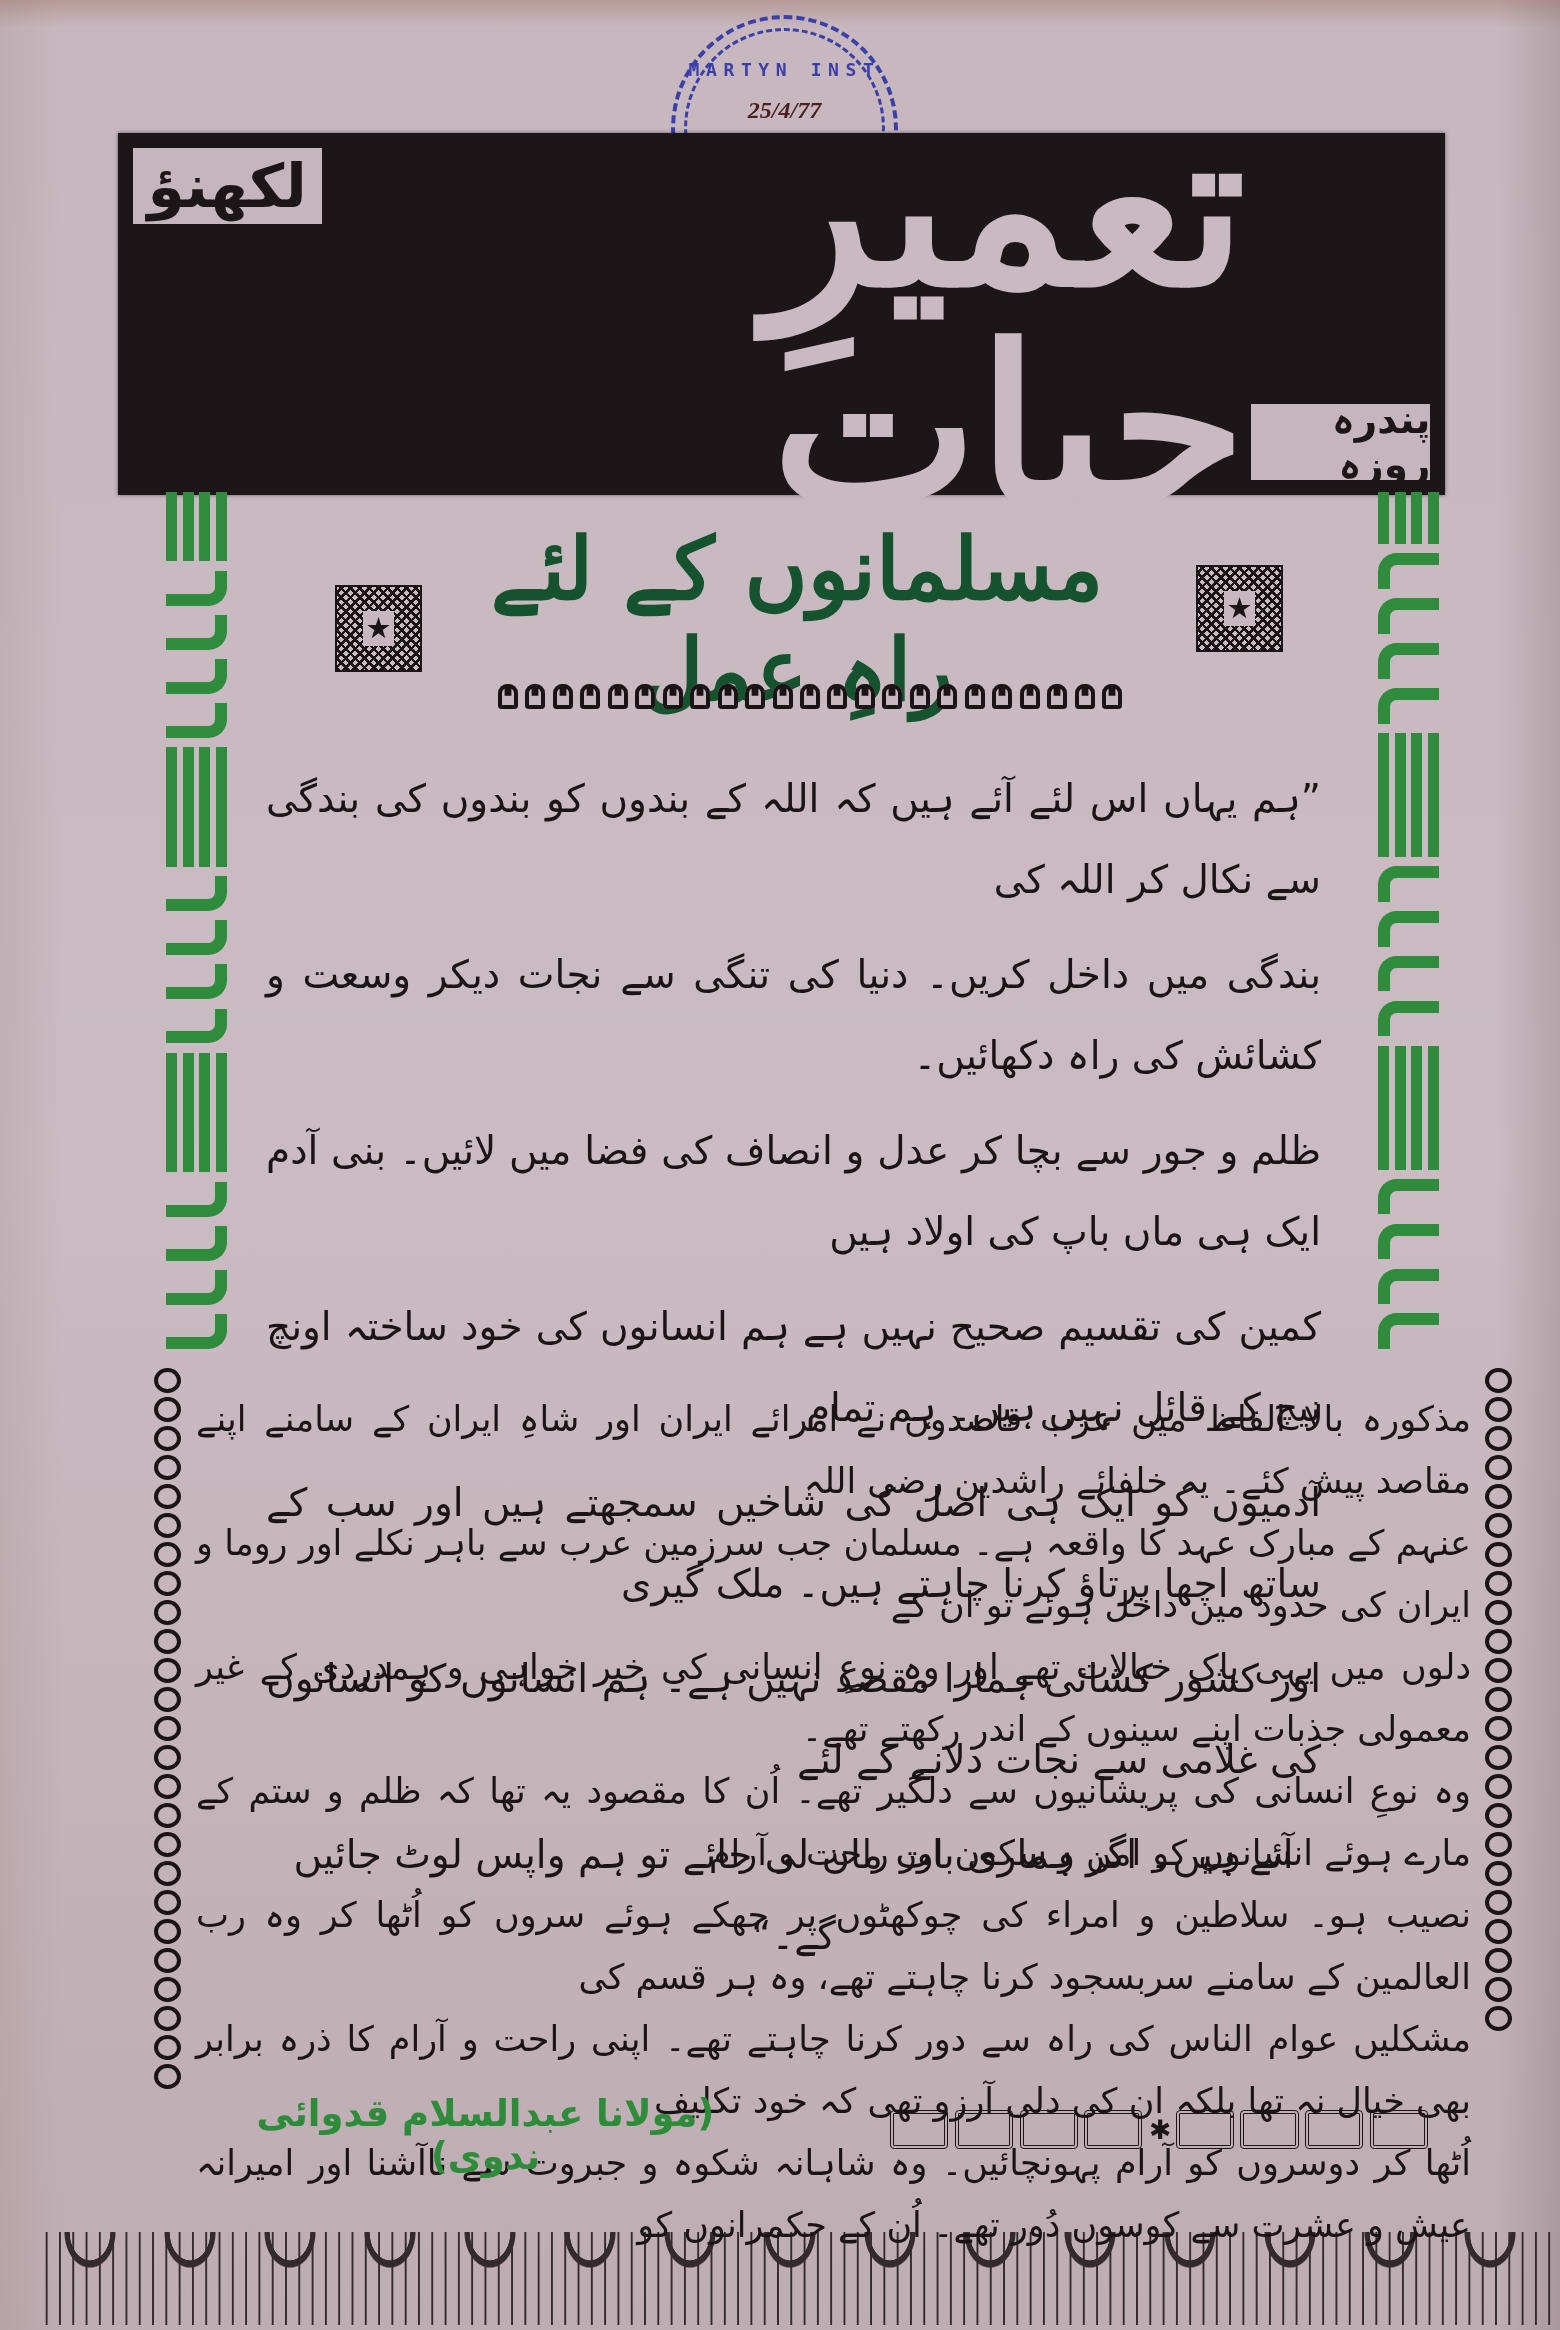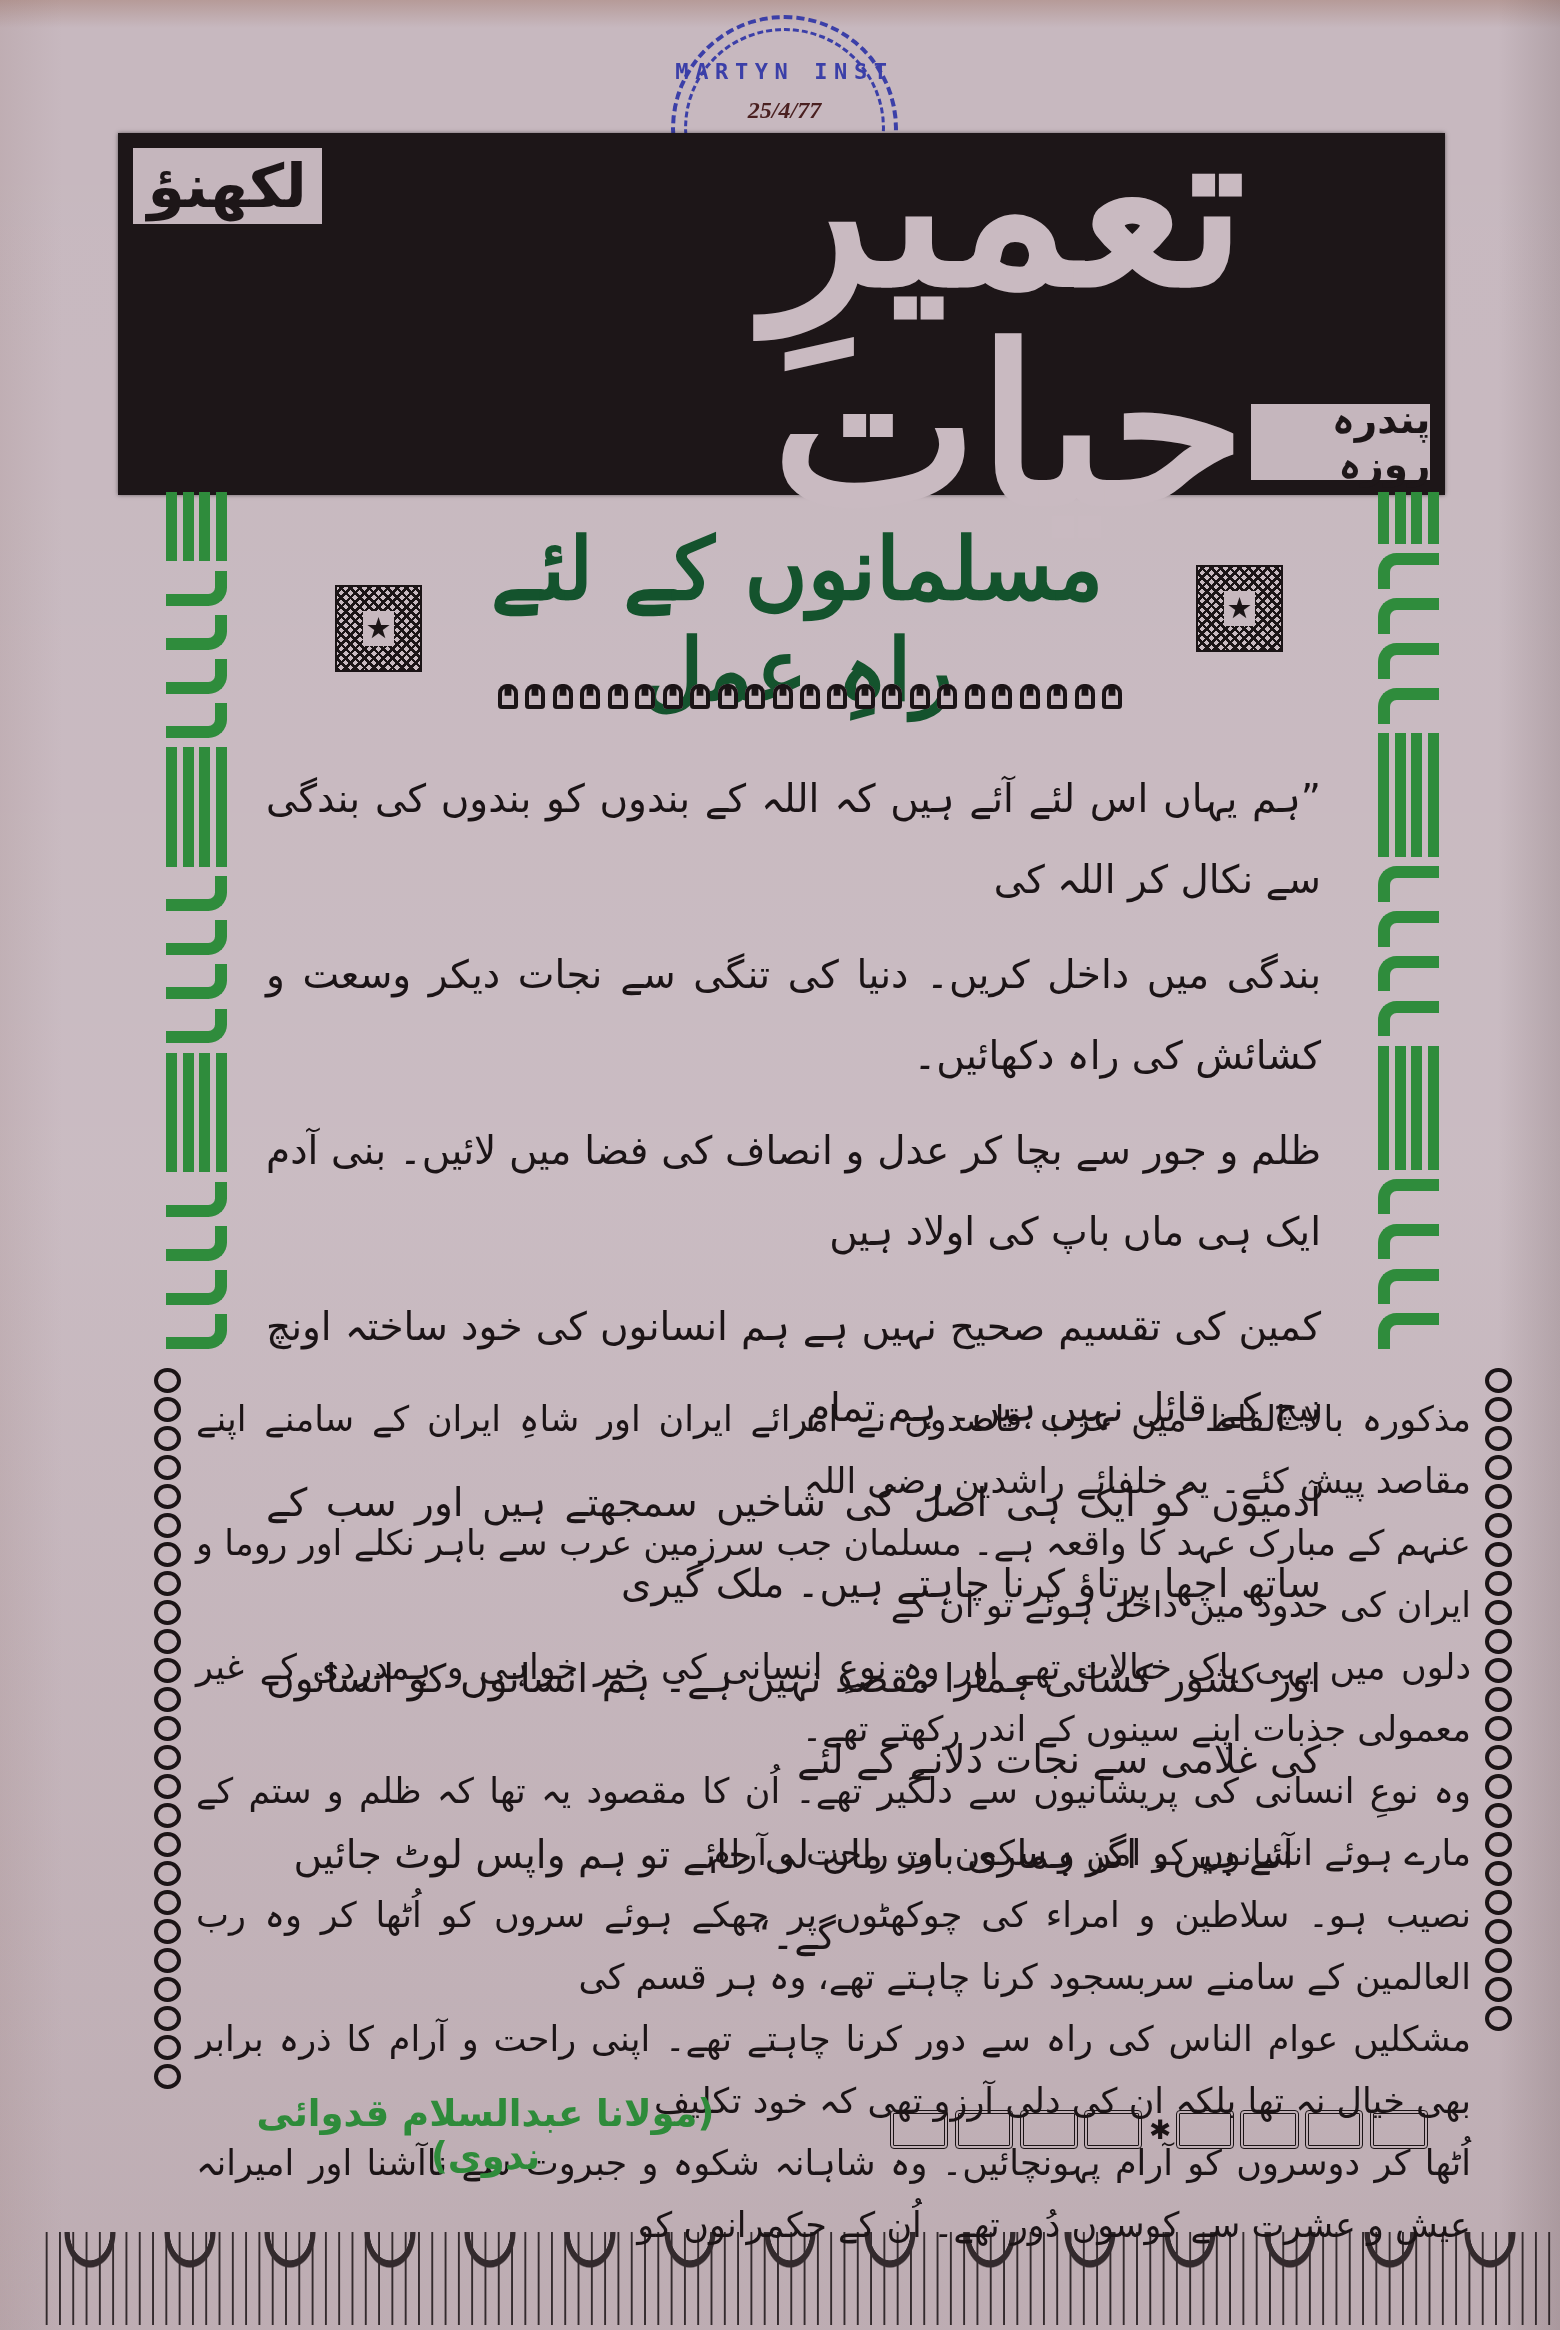--- a/index.html
+++ b/index.html
@@ -18,21 +18,21 @@
   .stamp {
     position:absolute; left:671px; top:14.6px; width:219px; height:219px;
     border:4px dashed #3b3fa8; border-radius:50%;
     box-shadow:0 0 0 9.3px rgba(0,0,0,0) inset;
   }
   .stamp::after {
     content:""; position:absolute; left:9.3px; top:9.3px; right:9.3px; bottom:9.3px;
     border:3.3px dashed #3b3fa8; border-radius:50%;
   }
   .stamp-text { position:absolute; top:40px; left:0; right:0; text-align:center;
-    font-family:"DejaVu Sans Mono", monospace; font-size:22px; color:#3b3fa8; letter-spacing:6.6px; font-weight:bold; }
+    font-family:"DejaVu Sans Mono", monospace; font-size:18px; color:#3b3fa8; letter-spacing:6.6px; font-weight:bold; }
   .stamp-date { position:absolute; top:78px; left:0; right:0; text-align:center;
     font-family:"Liberation Serif", serif; font-style:italic; font-size:24px; color:#4a2020; font-weight:bold; }
 
   
   .banner {
     position:absolute; left:118px; top:133px; width:1327px; height:362px;
     background:#1d1618;
     box-shadow: 0 0 4px rgba(0,0,0,0.5);
   }
   .city-label {

